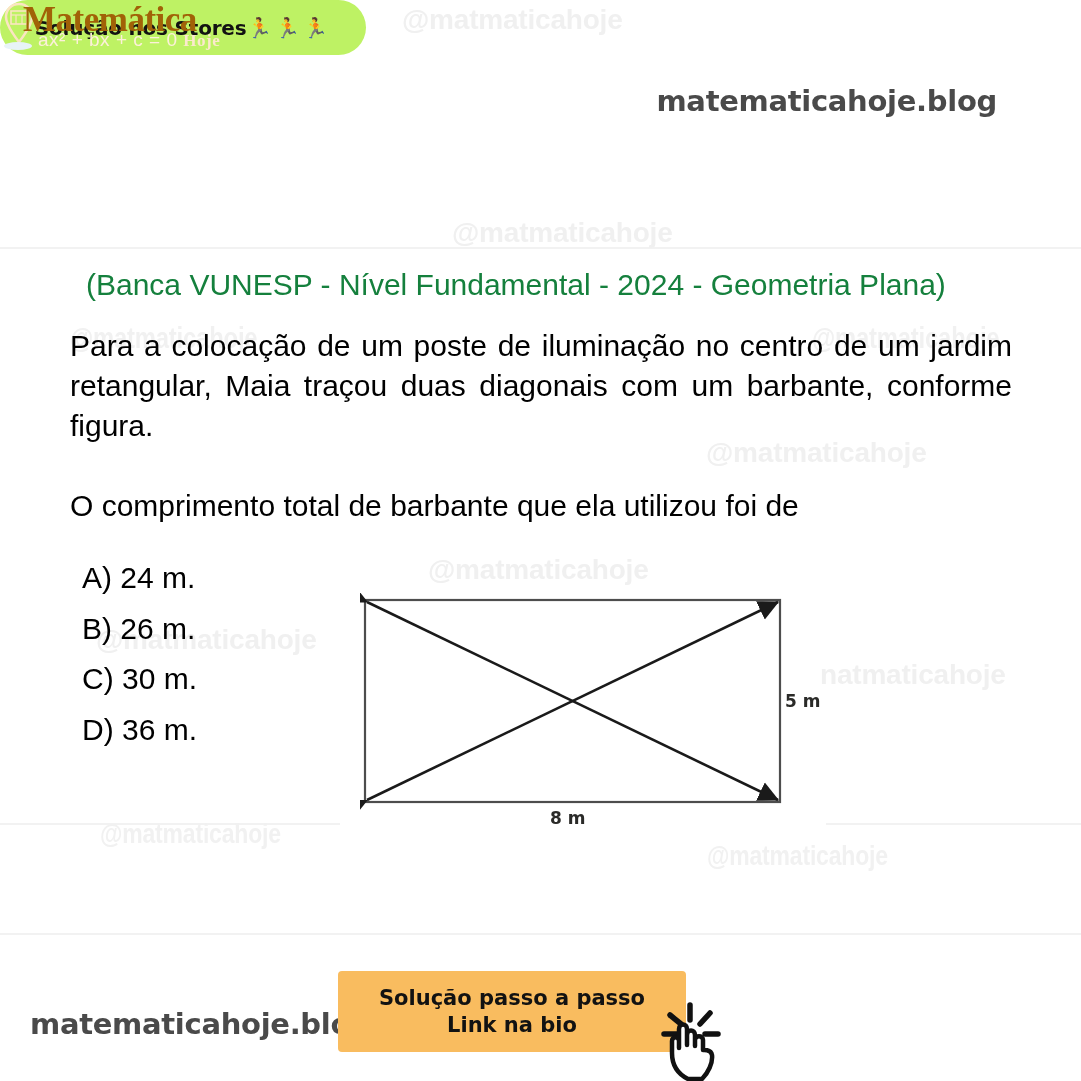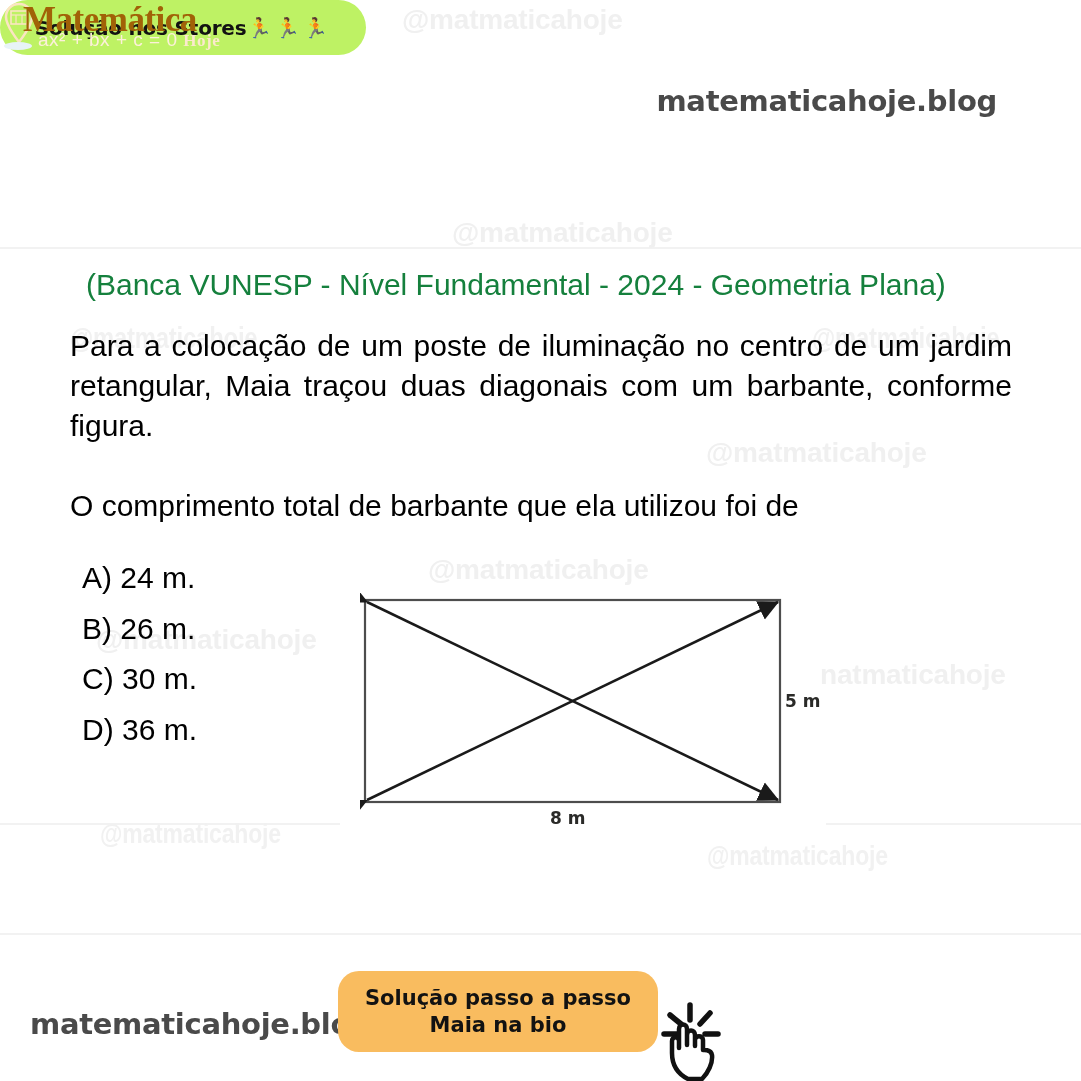--- a/index.html
+++ b/index.html
@@ -189,24 +189,24 @@
     font-family: "DejaVu Sans", sans-serif;
     font-weight: bold;
     font-size: 29px;
     color: #4a4a4a;
     letter-spacing: -0.3px;
   }
   .pill-bottom {
     position: absolute;
     left: 338px;
     top: 971px;
-    width: 320px;
+    width: 348px;
     height: 81px;
     background: #f9bc5f;
-    border-radius: 21px;
+    border-radius: 4px;
     display: flex;
     flex-direction: column;
     align-items: center;
     justify-content: center;
     gap: 2px;
   }
   .pill-bottom-line {
     font-family: "DejaVu Sans", sans-serif;
     font-weight: bold;
     font-size: 21px;
@@ -293,21 +293,21 @@
       <line x1="7" y1="212" x2="418" y2="14" stroke="#1a1a1a" stroke-width="2.6" marker-start="url(#ah)" marker-end="url(#ah)"></line>
     </svg>
     <span class="dim-label dim-5m">5 m</span>
     <span class="dim-label dim-12m">8 m</span>
   </div>
 
   <div class="brand-bl">matematicahoje.blog</div>
 
   <div class="pill-bottom">
     <span class="pill-bottom-line">Solução passo a passo</span>
-    <span class="pill-bottom-line">Maia na bio</span>
+    <span class="pill-bottom-line">Link na bio</span>
   </div>
 
   <div class="cursor-hand">
     <svg width="90" height="88" viewBox="0 0 90 88">
       <g stroke="#111" stroke-width="5.5" stroke-linecap="round">
         <line x1="16" y1="41" x2="31" y2="41"></line>
         <line x1="22" y1="22" x2="33" y2="31"></line>
         <line x1="42" y1="12" x2="42" y2="27"></line>
         <line x1="62" y1="20" x2="52" y2="31"></line>
         <line x1="70" y1="41" x2="57" y2="41"></line>

